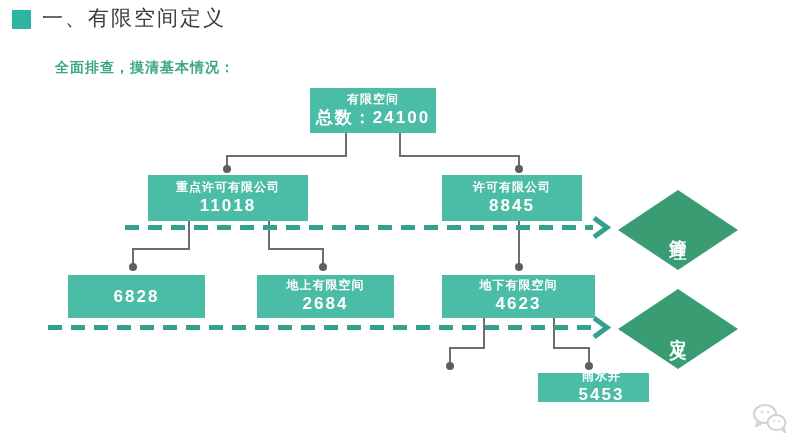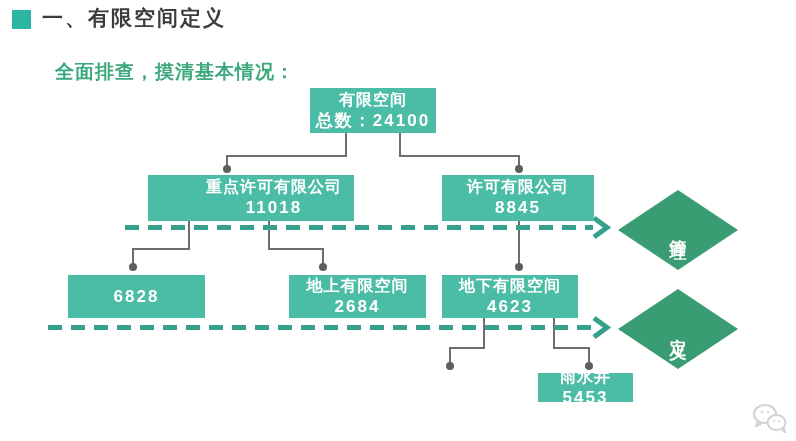--- a/index.html
+++ b/index.html
@@ -6,35 +6,35 @@
   body{
     width:796px;height:441px;position:relative;overflow:hidden;
     background:#ffffff;
     font-family:"Liberation Sans","DejaVu Sans",sans-serif;
   }
   .stage{position:absolute;inset:0;}
 
   
   .title-marker{position:absolute;left:12px;top:10px;width:19px;height:19px;background:#2cb5a0;}
   .page-title{
-    position:absolute;left:42px;top:4px;font-size:21px;font-weight:bold;
+    position:absolute;left:42px;top:4px;font-size:21px;font-weight:normal;
     color:#3c3c3c;letter-spacing:2px;
   }
   .subtitle{
-    position:absolute;left:55px;top:59px;font-size:19px;font-weight:bold;
+    position:absolute;left:55px;top:59px;font-size:14px;font-weight:bold;
     color:#3ba87e;letter-spacing:1px;
   }
 
   
   .box{
     position:absolute;background:#4bbca6;color:#ffffff;
     display:flex;flex-direction:column;align-items:center;justify-content:center;
     font-weight:bold;text-align:center;line-height:1.25;
   }
-  .box .l1{font-size:16px;letter-spacing:1px;}
+  .box .l1{font-size:12px;letter-spacing:1px;}
   .box .l2{font-size:17px;letter-spacing:2px;}
 
   
   .vline,.hline{position:absolute;background:#6e6e6e;}
   .vline{width:2px;}
   .hline{height:2px;}
   .dot{position:absolute;width:8px;height:8px;border-radius:50%;background:#5e5e5e;}
 
   
   .dash{
@@ -105,46 +105,46 @@
   <div class="dash" style="left:48px;top:325px;width:545px;"></div>
   <svg class="arrowhead" style="left:590px;top:314px;" width="22" height="27" viewBox="0 0 22 27">
     <path d="M4 4 L17 13.5 L4 23" fill="none" stroke="#35a18c" stroke-width="5" stroke-linecap="butt"></path>
   </svg>
 
   <div class="box" style="left:310px;top:88px;width:126px;height:45px;">
     <span class="l1">有限空间</span>
     <span class="l2">总数：24100</span>
   </div>
 
-  <div class="box" style="left:148px;top:175px;width:160px;height:46px;padding-left:46px;">
+  <div class="box" style="left:148px;top:175px;width:160px;height:46px;">
     <span class="l1">重点许可有限公司</span>
     <span class="l2">11018</span>
   </div>
 
-  <div class="box" style="left:442px;top:175px;width:152px;height:46px;">
+  <div class="box" style="left:442px;top:175px;width:140px;height:46px;">
     <span class="l1">许可有限公司</span>
     <span class="l2">8845</span>
   </div>
 
   <div class="box" style="left:68px;top:275px;width:137px;height:43px;">
     <span class="l2">6828</span>
   </div>
 
-  <div class="box" style="left:257px;top:275px;width:137px;height:43px;margin-left:32px;">
+  <div class="box" style="left:257px;top:275px;width:137px;height:43px;">
     <span class="l1">地上有限空间</span>
     <span class="l2">2684</span>
   </div>
 
-  <div class="box" style="left:442px;top:275px;width:136px;height:43px;">
+  <div class="box" style="left:442px;top:275px;width:153px;height:43px;">
     <span class="l1">地下有限空间</span>
     <span class="l2">4623</span>
   </div>
 
 
-  <div class="box" style="left:538px;top:373px;width:95px;height:29px;">
+  <div class="box" style="left:538px;top:373px;width:95px;height:29px;padding-left:16px;">
     <span class="l1">雨水井</span>
     <span class="l2">5453</span>
   </div>
 
   <div class="diamond" style="left:618px;top:190px;">
     <span>管理</span>
   </div>
   <div class="diamond" style="left:618px;top:289px;">
     <span>定义</span>
   </div>

